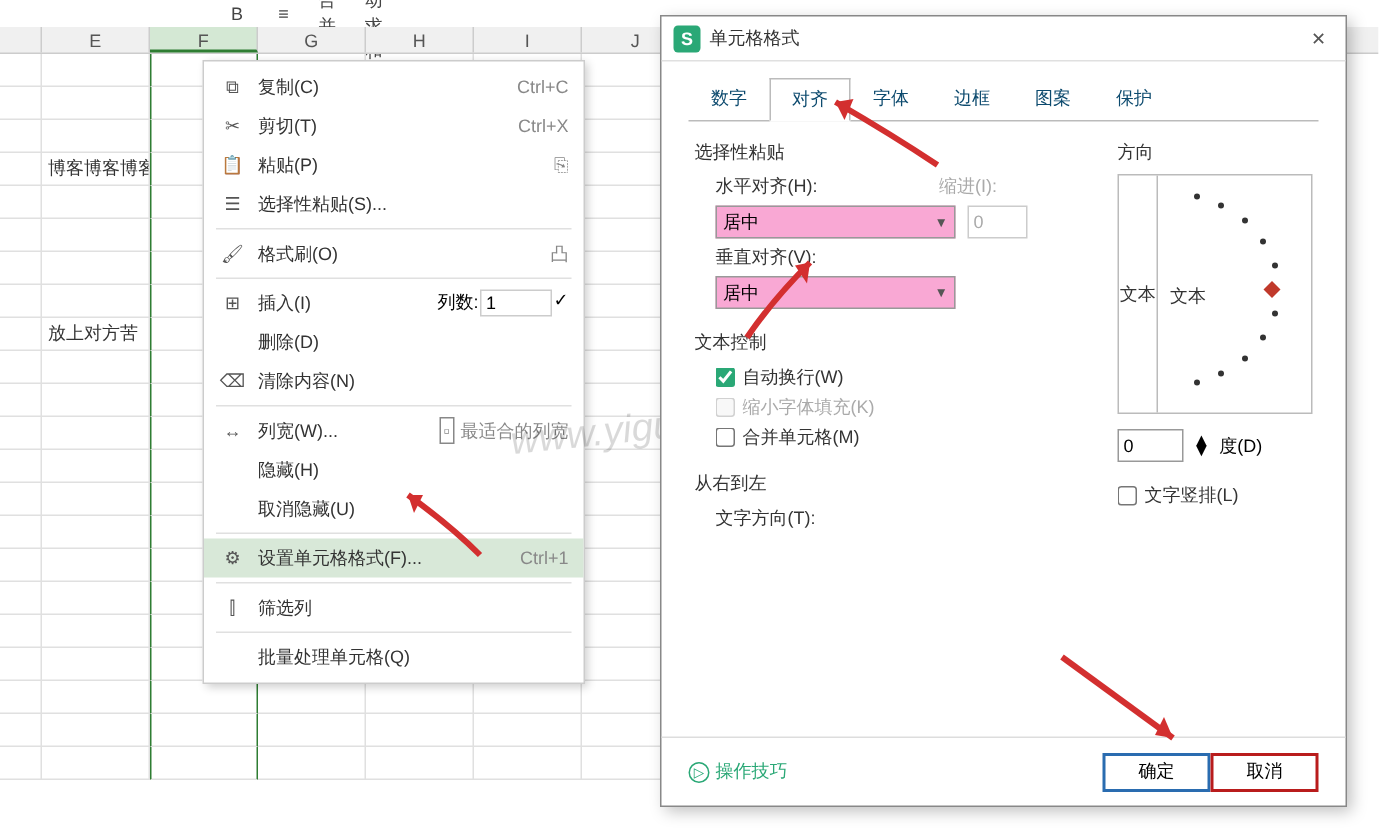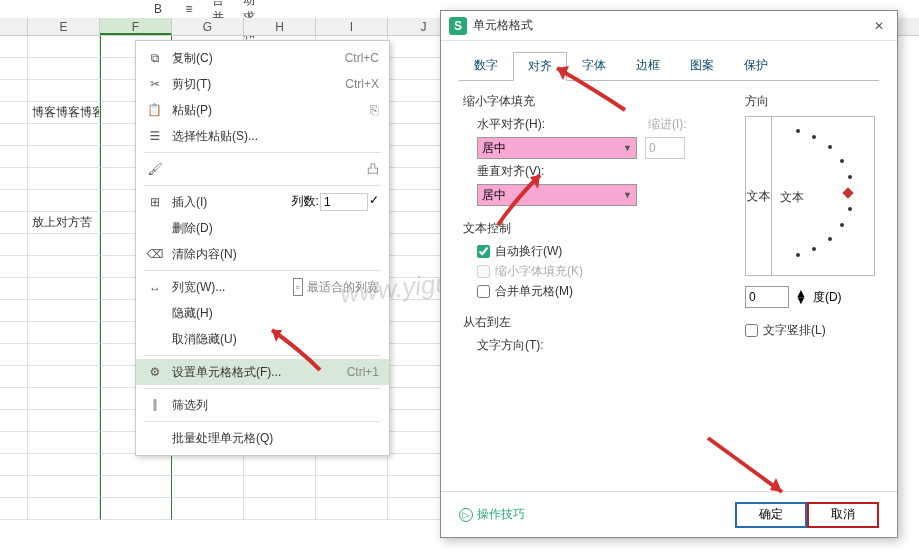--- a/index.html
+++ b/index.html
@@ -318,20 +318,21 @@
       <span class="ctx-label">粘贴(P)</span>
       <span class="ctx-short">⎘</span>
     </div>
   <div class="ctx-item">
       <span class="ctx-icon">☰</span>
       <span class="ctx-label">选择性粘贴(S)...</span>
     </div>
   <div class="ctx-sep"></div>
   <div class="ctx-item">
       <span class="ctx-icon">🖌</span>
+      <span class="ctx-label">格式刷(O)</span>
       <span class="ctx-short">凸</span>
     </div>
   <div class="ctx-sep"></div>
   <div class="ctx-item">
       <span class="ctx-icon">⊞</span>
       <span class="ctx-label">插入(I)</span>
     <span class="ctx-sub">
         <span>列数:</span>
         <input class="ctx-spin" value="1" style="">
         <span>✓</span>
@@ -387,24 +388,24 @@
     <div class="tab">数字</div>
     <div class="tab active">对齐</div>
     <div class="tab">字体</div>
     <div class="tab">边框</div>
     <div class="tab">图案</div>
     <div class="tab">保护</div>
   </div>
   <div class="tab-border"></div>
   <div class="dlg-body">
     <div class="section">
-      <div class="sec-label">缩小字体填充</div>
+      <div class="sec-label">选择性粘贴</div>
       <div class="row-f">
         <label>水平对齐(H):</label>
-        <span style="margin-left:78px;color:#aaa">缩进(I):</span>
+        <span style="margin-left:56px;color:#aaa">缩进(I):</span>
       </div>
       <div class="row-f">
         <div class="combo">
             <span>居中</span>
           </div>
         <input class="spin dis" value="0" style="">
       </div>
       <div class="row-f">
           <label>垂直对齐(V):</label>
         </div>

